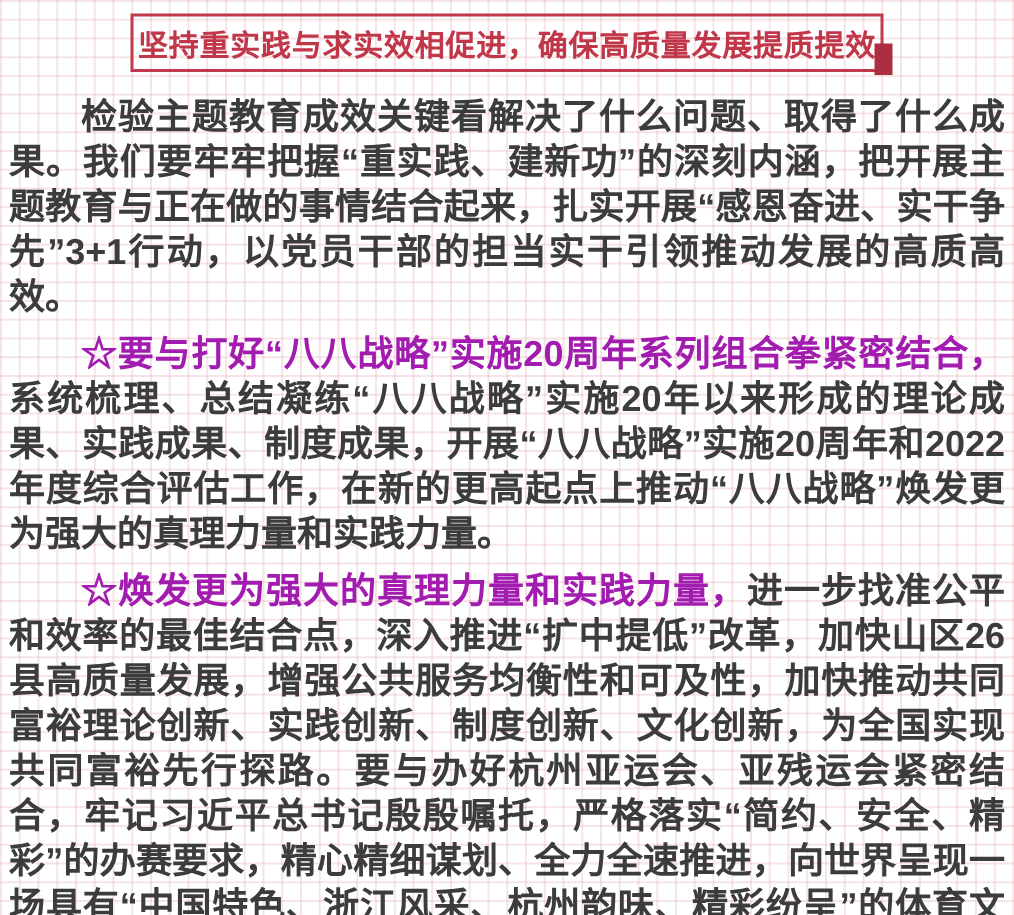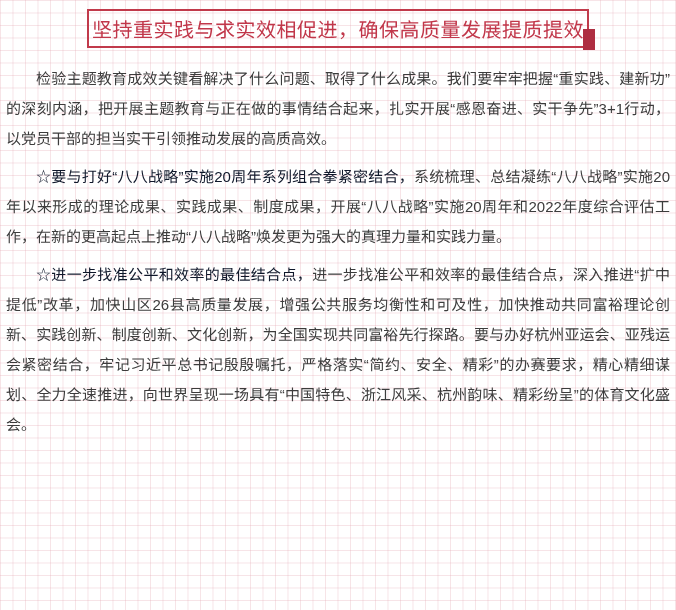--- a/index.html
+++ b/index.html
@@ -16,20 +16,21 @@
     background-image:
       linear-gradient(to right, rgba(228,164,176,0.30) 1px, transparent 1px),
       linear-gradient(to bottom, rgba(228,164,176,0.30) 1px, transparent 1px);
     background-size: 12.5px 12.5px;
   }
   .page {
     box-sizing: border-box;
     width: 676px;
     height: 610px;
     padding: 9px 6px 0 6px;
+    font-weight: bold;
   }
   .title-box {
     position: relative;
     box-sizing: border-box;
     margin: 0 auto;
     width: 502px;
     height: 39px;
     border: 2px solid #c13a4b;
     display: flex;
     align-items: center;
@@ -48,45 +49,45 @@
     bottom: -4px;
     width: 12px;
     height: 21px;
     background: #ae2e41;
   }
   .content {
     margin-top: 16px;
   }
   .para {
     margin: 0 0 8px 0;
-    font-size: 15px;
+    font-size: 24px;
     line-height: 30px;
     color: #3c3c3c;
     text-align: justify;
     text-justify: inter-ideograph;
     text-indent: 2em;
   }
   .para .lead {
-    color: #0f172a;
+    color: #a21caf;
   }
 </style>
 </head>
 <body>
 
 <div class="page">
 
   <div class="title-box">
     <span class="title-text">坚持重实践与求实效相促进，确保高质量发展提质提效</span>
     <span class="accent-bar"></span>
   </div>
 
   <div class="content">
 
     <p class="para"><span class="lead"></span><span class="body-text">检验主题教育成效关键看解决了什么问题、取得了什么成果。我们要牢牢把握“重实践、建新功”的深刻内涵，把开展主题教育与正在做的事情结合起来，扎实开展“感恩奋进、实干争先”3+1行动，以党员干部的担当实干引领推动发展的高质高效。</span></p>
 
     <p class="para"><span class="lead">☆要与打好“八八战略”实施20周年系列组合拳紧密结合，</span><span class="body-text">系统梳理、总结凝练“八八战略”实施20年以来形成的理论成果、实践成果、制度成果，开展“八八战略”实施20周年和2022年度综合评估工作，在新的更高起点上推动“八八战略”焕发更为强大的真理力量和实践力量。</span></p>
 
 
-    <p class="para"><span class="lead">☆进一步找准公平和效率的最佳结合点，</span><span class="body-text">进一步找准公平和效率的最佳结合点，深入推进“扩中提低”改革，加快山区26县高质量发展，增强公共服务均衡性和可及性，加快推动共同富裕理论创新、实践创新、制度创新、文化创新，为全国实现共同富裕先行探路。要与办好杭州亚运会、亚残运会紧密结合，牢记习近平总书记殷殷嘱托，严格落实“简约、安全、精彩”的办赛要求，精心精细谋划、全力全速推进，向世界呈现一场具有“中国特色、浙江风采、杭州韵味、精彩纷呈”的体育文化盛会。</span></p>
+    <p class="para"><span class="lead">☆焕发更为强大的真理力量和实践力量，</span><span class="body-text">进一步找准公平和效率的最佳结合点，深入推进“扩中提低”改革，加快山区26县高质量发展，增强公共服务均衡性和可及性，加快推动共同富裕理论创新、实践创新、制度创新、文化创新，为全国实现共同富裕先行探路。要与办好杭州亚运会、亚残运会紧密结合，牢记习近平总书记殷殷嘱托，严格落实“简约、安全、精彩”的办赛要求，精心精细谋划、全力全速推进，向世界呈现一场具有“中国特色、浙江风采、杭州韵味、精彩纷呈”的体育文化盛会。</span></p>
 
   </div>
 
 </div>
 
 </body></html>

